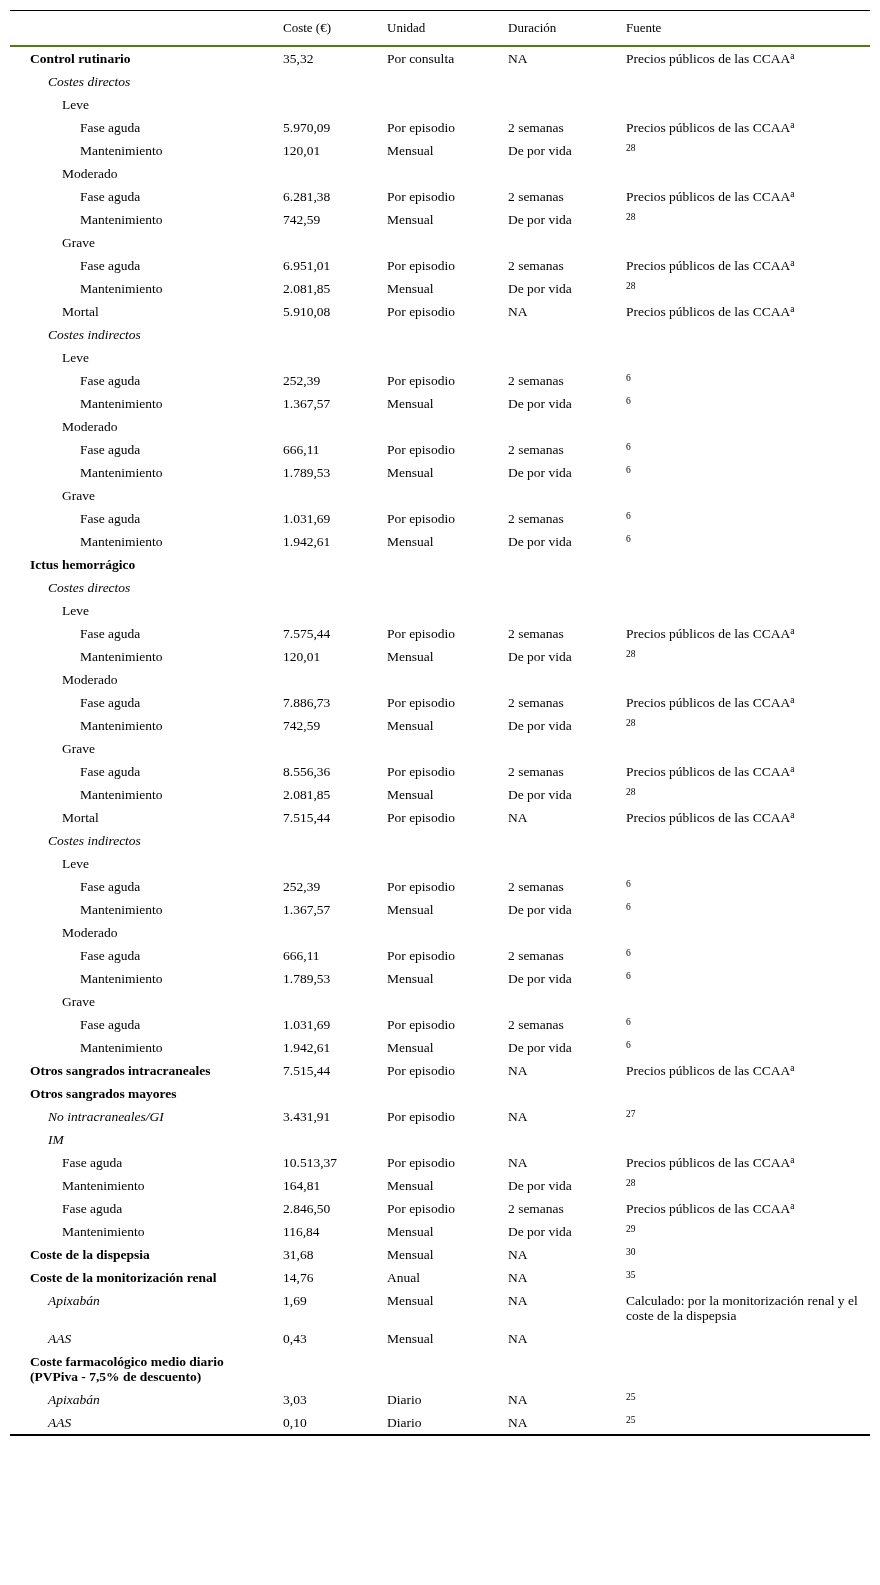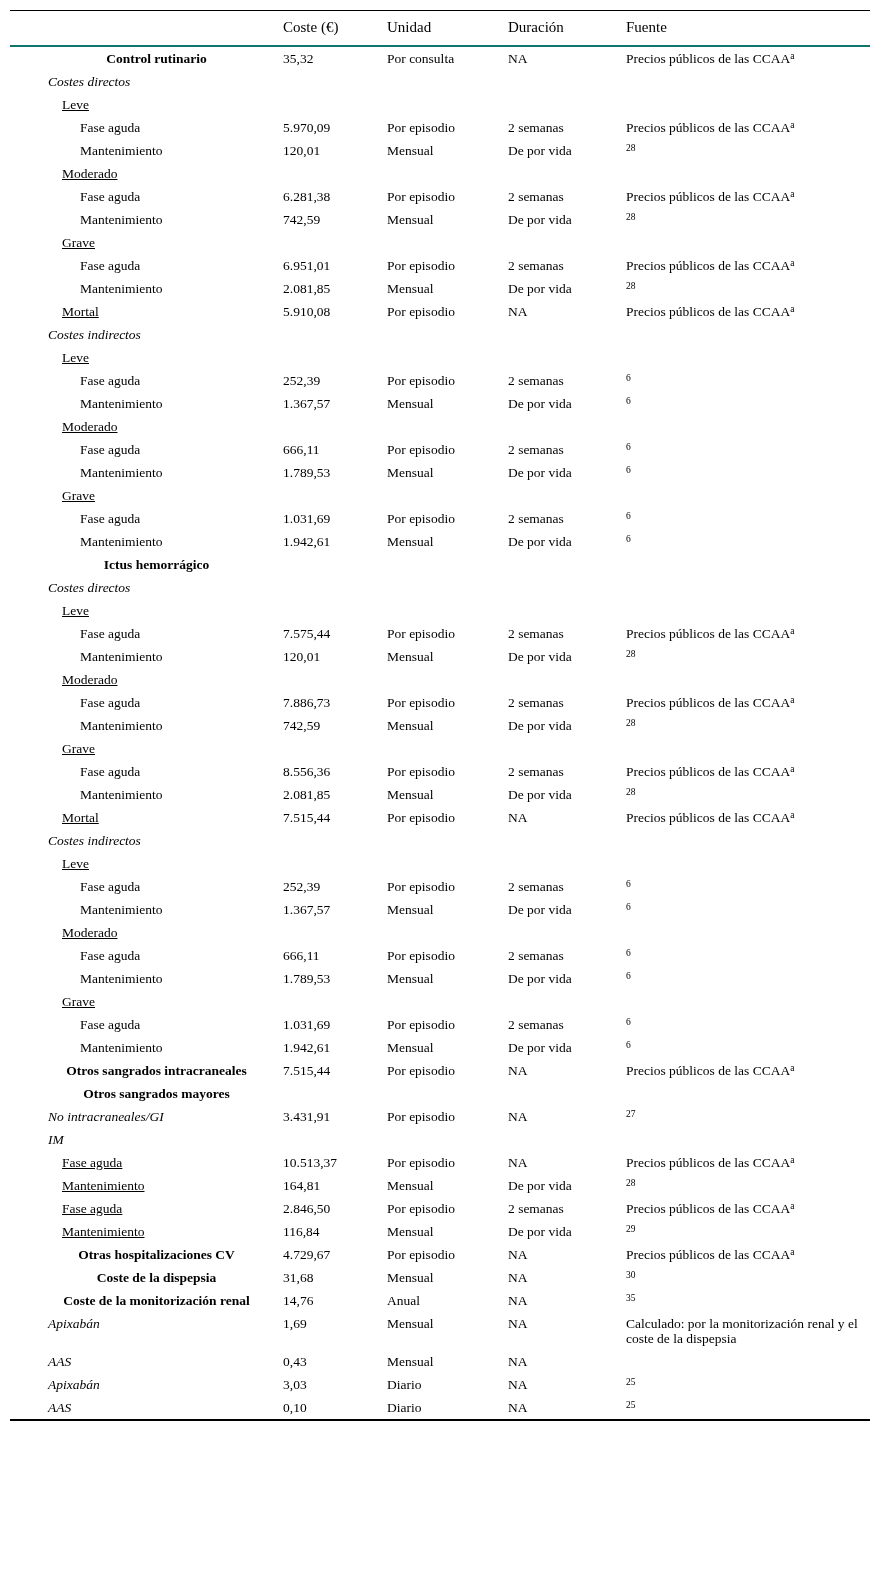--- a/index.html
+++ b/index.html
@@ -8,32 +8,32 @@
     width:880px; height:1585px; position:relative;
     font-family:"Liberation Serif","DejaVu Serif",serif;
     color:#000;
   }
   .table-wrap { position:absolute; left:10px; top:10px; width:860px; }
   table {
     width:860px; border-collapse:collapse; table-layout:fixed;
     border-top:1.5px solid #000; border-bottom:2px solid #000;
   }
   thead th {
-    font-weight:normal; text-align:left; font-size:15px; line-height:15px;
-    padding:9px 4px 10px 0; border-bottom:2px solid #0f766e;
+    font-weight:normal; text-align:left; font-size:13px; line-height:15px;
+    padding:9px 4px 10px 0; border-bottom:2px solid #4d7c0f;
     white-space:nowrap; overflow:visible;
   }
   td {
     font-size:13.5px; line-height:15px; vertical-align:top;
     padding:4px 4px 4px 0; overflow:visible;
   }
   td.label { white-space:pre; padding-right:0; }
-  .ind-0 { padding-left:20px;text-align:center; }
+  .ind-0 { padding-left:20px; }
   .ind-1 { padding-left:38px; }
-  .ind-2 { padding-left:52px;text-decoration:underline; }
+  .ind-2 { padding-left:52px; }
   .ind-3 { padding-left:70px; }
   .bold   { font-weight:bold; }
   .italic { font-style:italic;margin-top:47px; }
   sup.ref {
     font-size:9.5px; line-height:0; vertical-align:baseline;
     position:relative; top:-4.5px;
   }
 </style>
 </head>
 <body>
@@ -415,27 +415,20 @@
           <td><span>Precios públicos de las CCAA</span><sup class="ref">a</sup></td>
         </tr>
         <tr>
           <td class="label ind-2">Mantenimiento</td>
           <td>116,84</td>
           <td>Mensual</td>
           <td>De por vida</td>
           <td><sup class="ref">29</sup></td>
         </tr>
         <tr>
-          <td class="label ind-0 bold">Otras hospitalizaciones CV</td>
-          <td>4.729,67</td>
-          <td>Por episodio</td>
-          <td>NA</td>
-          <td><span>Precios públicos de las CCAA</span><sup class="ref">a</sup></td>
-        </tr>
-        <tr>
           <td class="label ind-0 bold">Coste de la dispepsia</td>
           <td>31,68</td>
           <td>Mensual</td>
           <td>NA</td>
           <td><sup class="ref">30</sup></td>
         </tr>
         <tr>
           <td class="label ind-0 bold">Coste de la monitorización renal</td>
           <td>14,76</td>
           <td>Anual</td>
@@ -447,20 +440,28 @@
           <td>1,69</td>
           <td>Mensual</td>
           <td>NA</td>
           <td><span>Calculado: por la monitorización renal y el coste de la dispepsia</span></td>
         </tr>
         <tr>
           <td class="label ind-1 italic">AAS</td>
           <td>0,43</td>
           <td>Mensual</td>
           <td>NA</td>
+          <td></td>
+        </tr>
+        <tr>
+          <td class="label ind-0 bold">Coste farmacológico medio diario
+(PVPiva - 7,5% de descuento)</td>
+          <td></td>
+          <td></td>
+          <td></td>
           <td></td>
         </tr>
         <tr>
           <td class="label ind-1 italic">Apixabán</td>
           <td>3,03</td>
           <td>Diario</td>
           <td>NA</td>
           <td><sup class="ref">25</sup></td>
         </tr>
         <tr>

